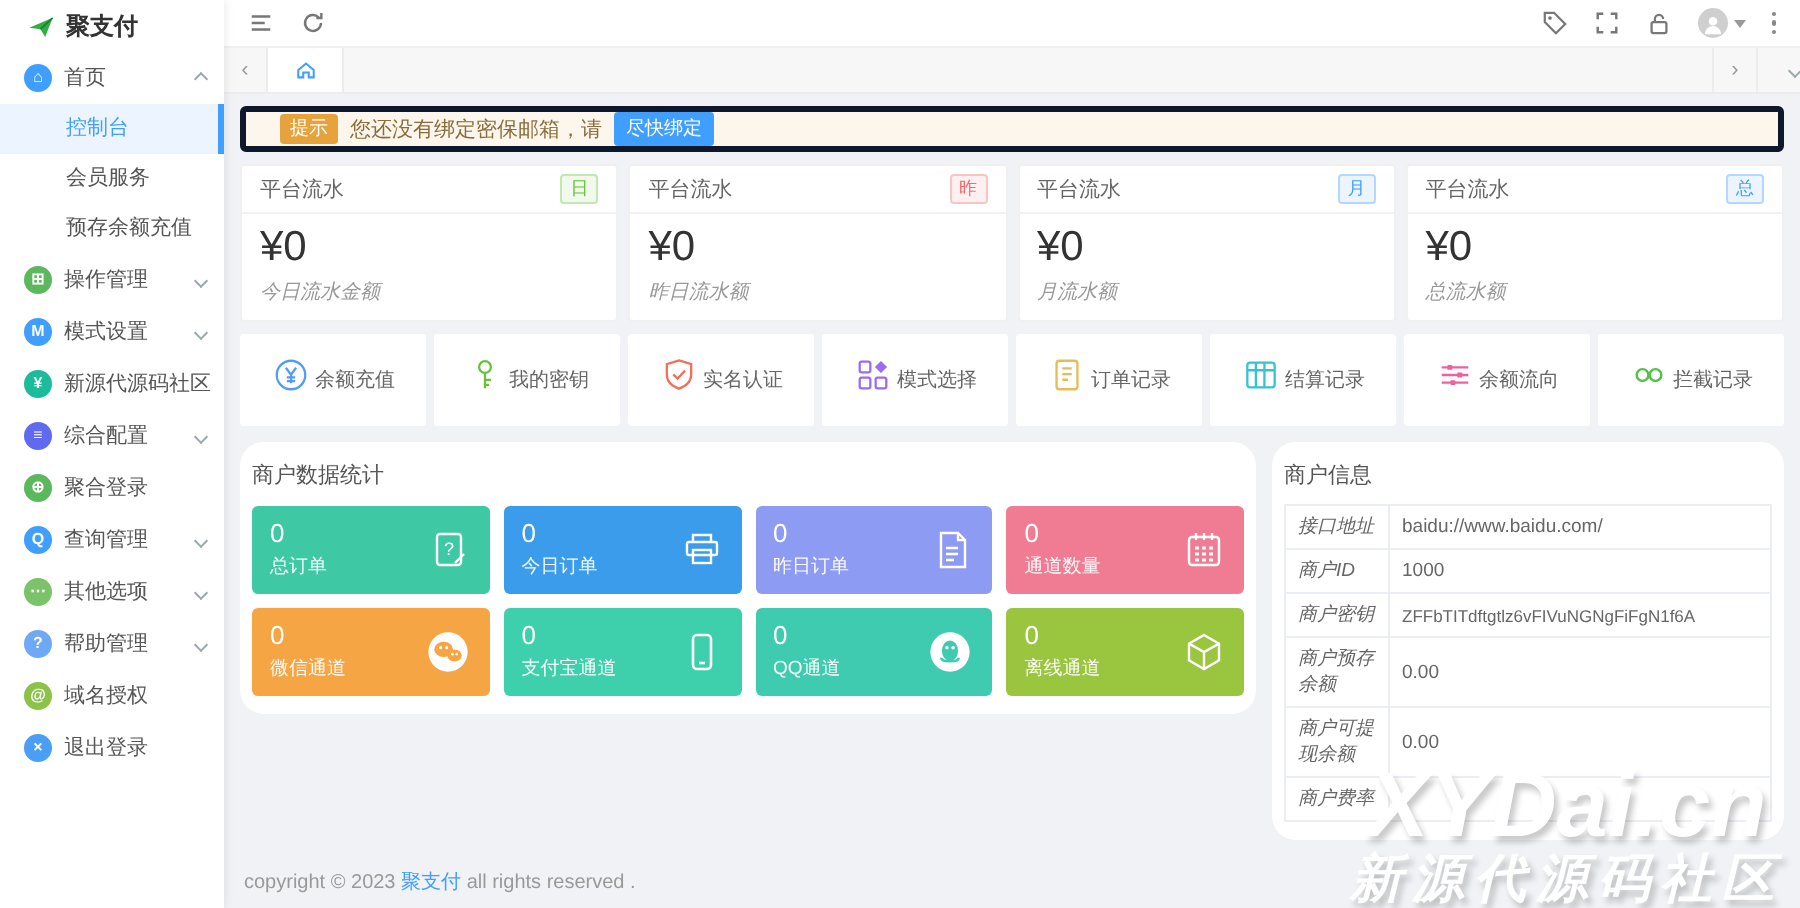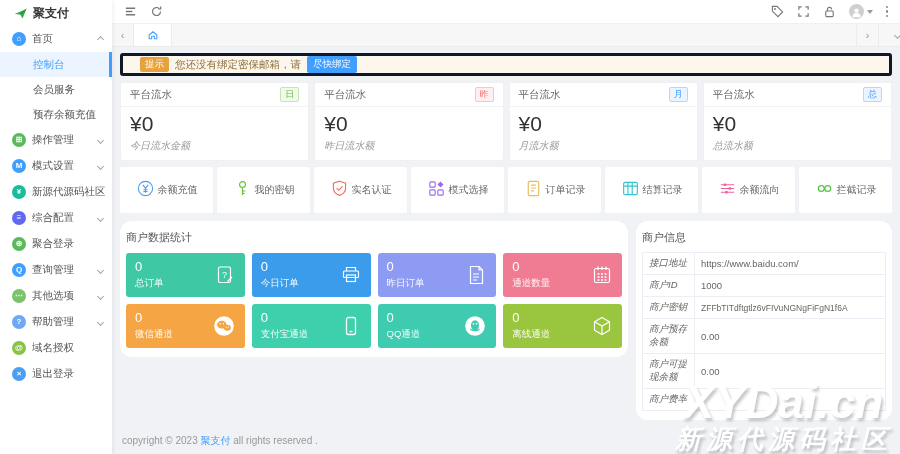--- a/index.html
+++ b/index.html
@@ -446,21 +446,21 @@
             </div>
           </div>
         </section>
 
         <section class="panel info-panel">
           <div class="panel-title">商户信息</div>
           <table class="info-table">
             <tbody>
                 <tr>
                   <td class="k">接口地址</td>
-                  <td>https://www.baidu.com/</td>
+                  <td>baidu://www.baidu.com/</td>
                 </tr>
             <tr>
                   <td class="k">商户ID</td>
                   <td>1000</td>
                 </tr>
             <tr>
                   <td class="k">商户密钥</td>
                   <td class="key-val">ZFFbTITdftgtlz6vFIVuNGNgFiFgN1f6A</td>
                 </tr>
             <tr>

